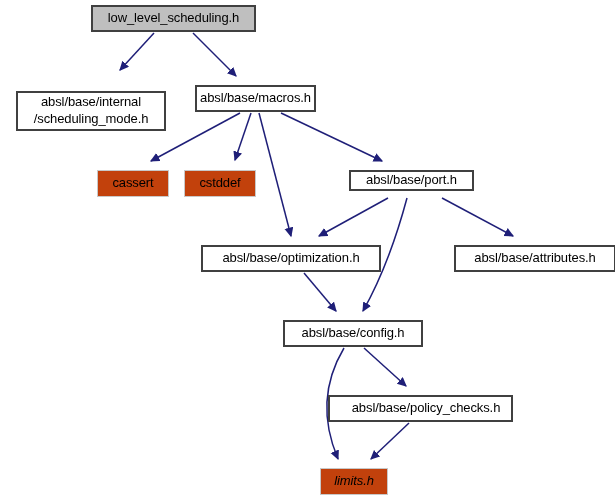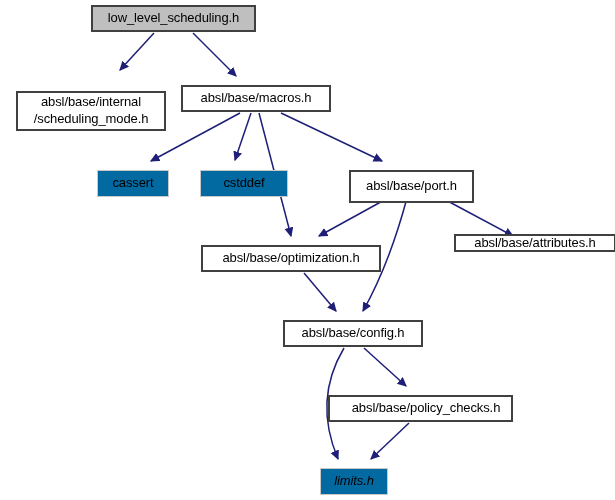--- a/index.html
+++ b/index.html
@@ -47,21 +47,21 @@
     background: #bfbfbf;
     border: 1px solid #404040;
     box-shadow: 0 0 0 1px #404040 inset;
   }
   .node.kind-project {
     background: #ffffff;
     border: 1px solid #404040;
     box-shadow: 0 0 0 1px #404040 inset;
   }
   .node.kind-system {
-    background: #0369a1;
+    background: #c2410c;
     border: 1px solid #c8c8c8;
     box-shadow: none;
   }
   .node-label {
     display: block;
     pointer-events: none;
   }
 </style>
 </head>
 <body>
@@ -86,23 +86,23 @@
         <path d="M 296 273 L 328 311" fill="none" stroke="#1f1f78" stroke-width="1.5" marker-end="url(#arrowhead)"></path>
         <path d="M 356 348 L 398 386" fill="none" stroke="#1f1f78" stroke-width="1.5" marker-end="url(#arrowhead)"></path>
         <path d="M 336 348 Q 305 400 330 459" fill="none" stroke="#1f1f78" stroke-width="1.5" marker-end="url(#arrowhead)"></path>
         <path d="M 401 423 L 363 459" fill="none" stroke="#1f1f78" stroke-width="1.5" marker-end="url(#arrowhead)"></path>
       </g>
   </svg>
   <div id="node-group">
       <div class="node kind-root" style="left: 83px; top: 5px; width: 165px; height: 27px;"><span class="node-label">low_level_scheduling.h</span></div>
       <div class="node kind-project" style="left: 8px; top: 91px; width: 150px; height: 40px;"><span class="node-label">absl/base/internal
 /scheduling_mode.h</span></div>
-      <div class="node kind-project" style="left: 173px; top: 85px; width: 150px; height: 27px;"><span class="node-label">absl/base/macros.h</span></div>
+      <div class="node kind-project" style="left: 187px; top: 85px; width: 121px; height: 27px;"><span class="node-label">absl/base/macros.h</span></div>
       <div class="node kind-system" style="left: 89px; top: 170px; width: 72px; height: 27px;"><span class="node-label">cassert</span></div>
-      <div class="node kind-system" style="left: 192px; top: 170px; width: 88px; height: 27px; text-align: right;"><span class="node-label">cstddef</span></div>
-      <div class="node kind-project" style="left: 341px; top: 170px; width: 125px; height: 33px;"><span class="node-label">absl/base/port.h</span></div>
+      <div class="node kind-system" style="left: 176px; top: 170px; width: 72px; height: 27px; text-align: right;"><span class="node-label">cstddef</span></div>
+      <div class="node kind-project" style="left: 341px; top: 170px; width: 125px; height: 21px;"><span class="node-label">absl/base/port.h</span></div>
       <div class="node kind-project" style="left: 193px; top: 245px; width: 180px; height: 27px;"><span class="node-label">absl/base/optimization.h</span></div>
-      <div class="node kind-project" style="left: 446px; top: 234px; width: 162px; height: 18px; align-items: center;"><span class="node-label">absl/base/attributes.h</span></div>
+      <div class="node kind-project" style="left: 446px; top: 245px; width: 162px; height: 27px; align-items: center;"><span class="node-label">absl/base/attributes.h</span></div>
       <div class="node kind-project" style="left: 275px; top: 320px; width: 140px; height: 27px;"><span class="node-label">absl/base/config.h</span></div>
       <div class="node kind-project" style="left: 320px; top: 395px; width: 185px; height: 27px; padding-left: 11px;"><span class="node-label">absl/base/policy_checks.h</span></div>
       <div class="node kind-system" style="left: 312px; top: 468px; width: 68px; height: 27px; font-style: italic;"><span class="node-label">limits.h</span></div>
     </div>
 </div>
 
 </body></html>

